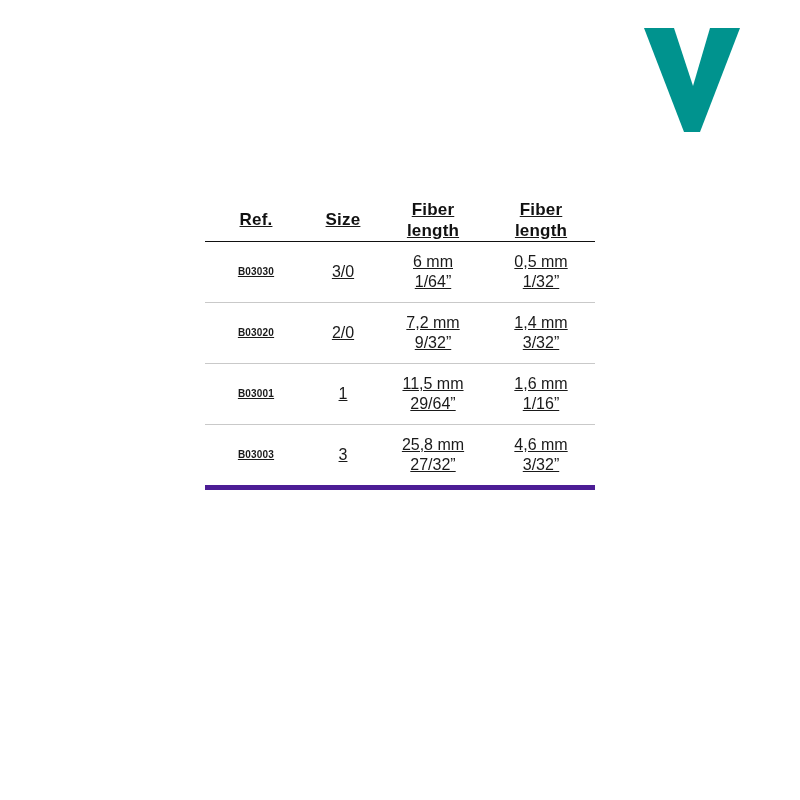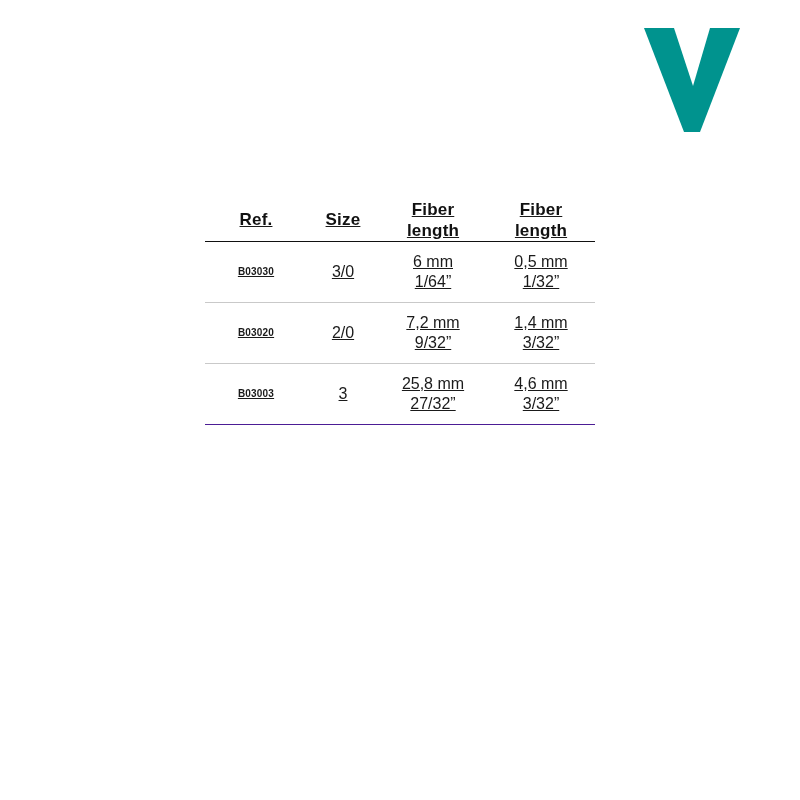--- a/index.html
+++ b/index.html
@@ -60,21 +60,21 @@
     letter-spacing: 0.2px;
   }
   thead tr {
     border-bottom: 1.6px solid #111111;
   }
 
   tbody tr {
     border-bottom: 1px solid #c9c9c9;
   }
   tbody tr:last-child {
-    border-bottom: 1px solid #4c1d95;
+    border-bottom: 5px solid #4c1d95;
   }
   tbody td {
     height: 60px;
     font-size: 16px;
     line-height: 1.28;
     color: #1a1a1a;
   }
   td.ref {
     font-weight: bold;
     font-size: 10px;
@@ -140,20 +140,32 @@
         <td class="two-line">
           <span>7,2 mm</span>
           <span>9/32”</span>
         </td>
         <td class="two-line">
           <span>1,4 mm</span>
           <span>3/32”</span>
         </td>
       </tr>
       <tr>
+        <td class="ref">B03001</td>
+        <td>1</td>
+        <td class="two-line">
+          <span>11,5 mm</span>
+          <span>29/64”</span>
+        </td>
+        <td class="two-line">
+          <span>1,6 mm</span>
+          <span>1/16”</span>
+        </td>
+      </tr>
+      <tr>
         <td class="ref">B03003</td>
         <td>3</td>
         <td class="two-line">
           <span>25,8 mm</span>
           <span>27/32”</span>
         </td>
         <td class="two-line">
           <span>4,6 mm</span>
           <span>3/32”</span>
         </td>

